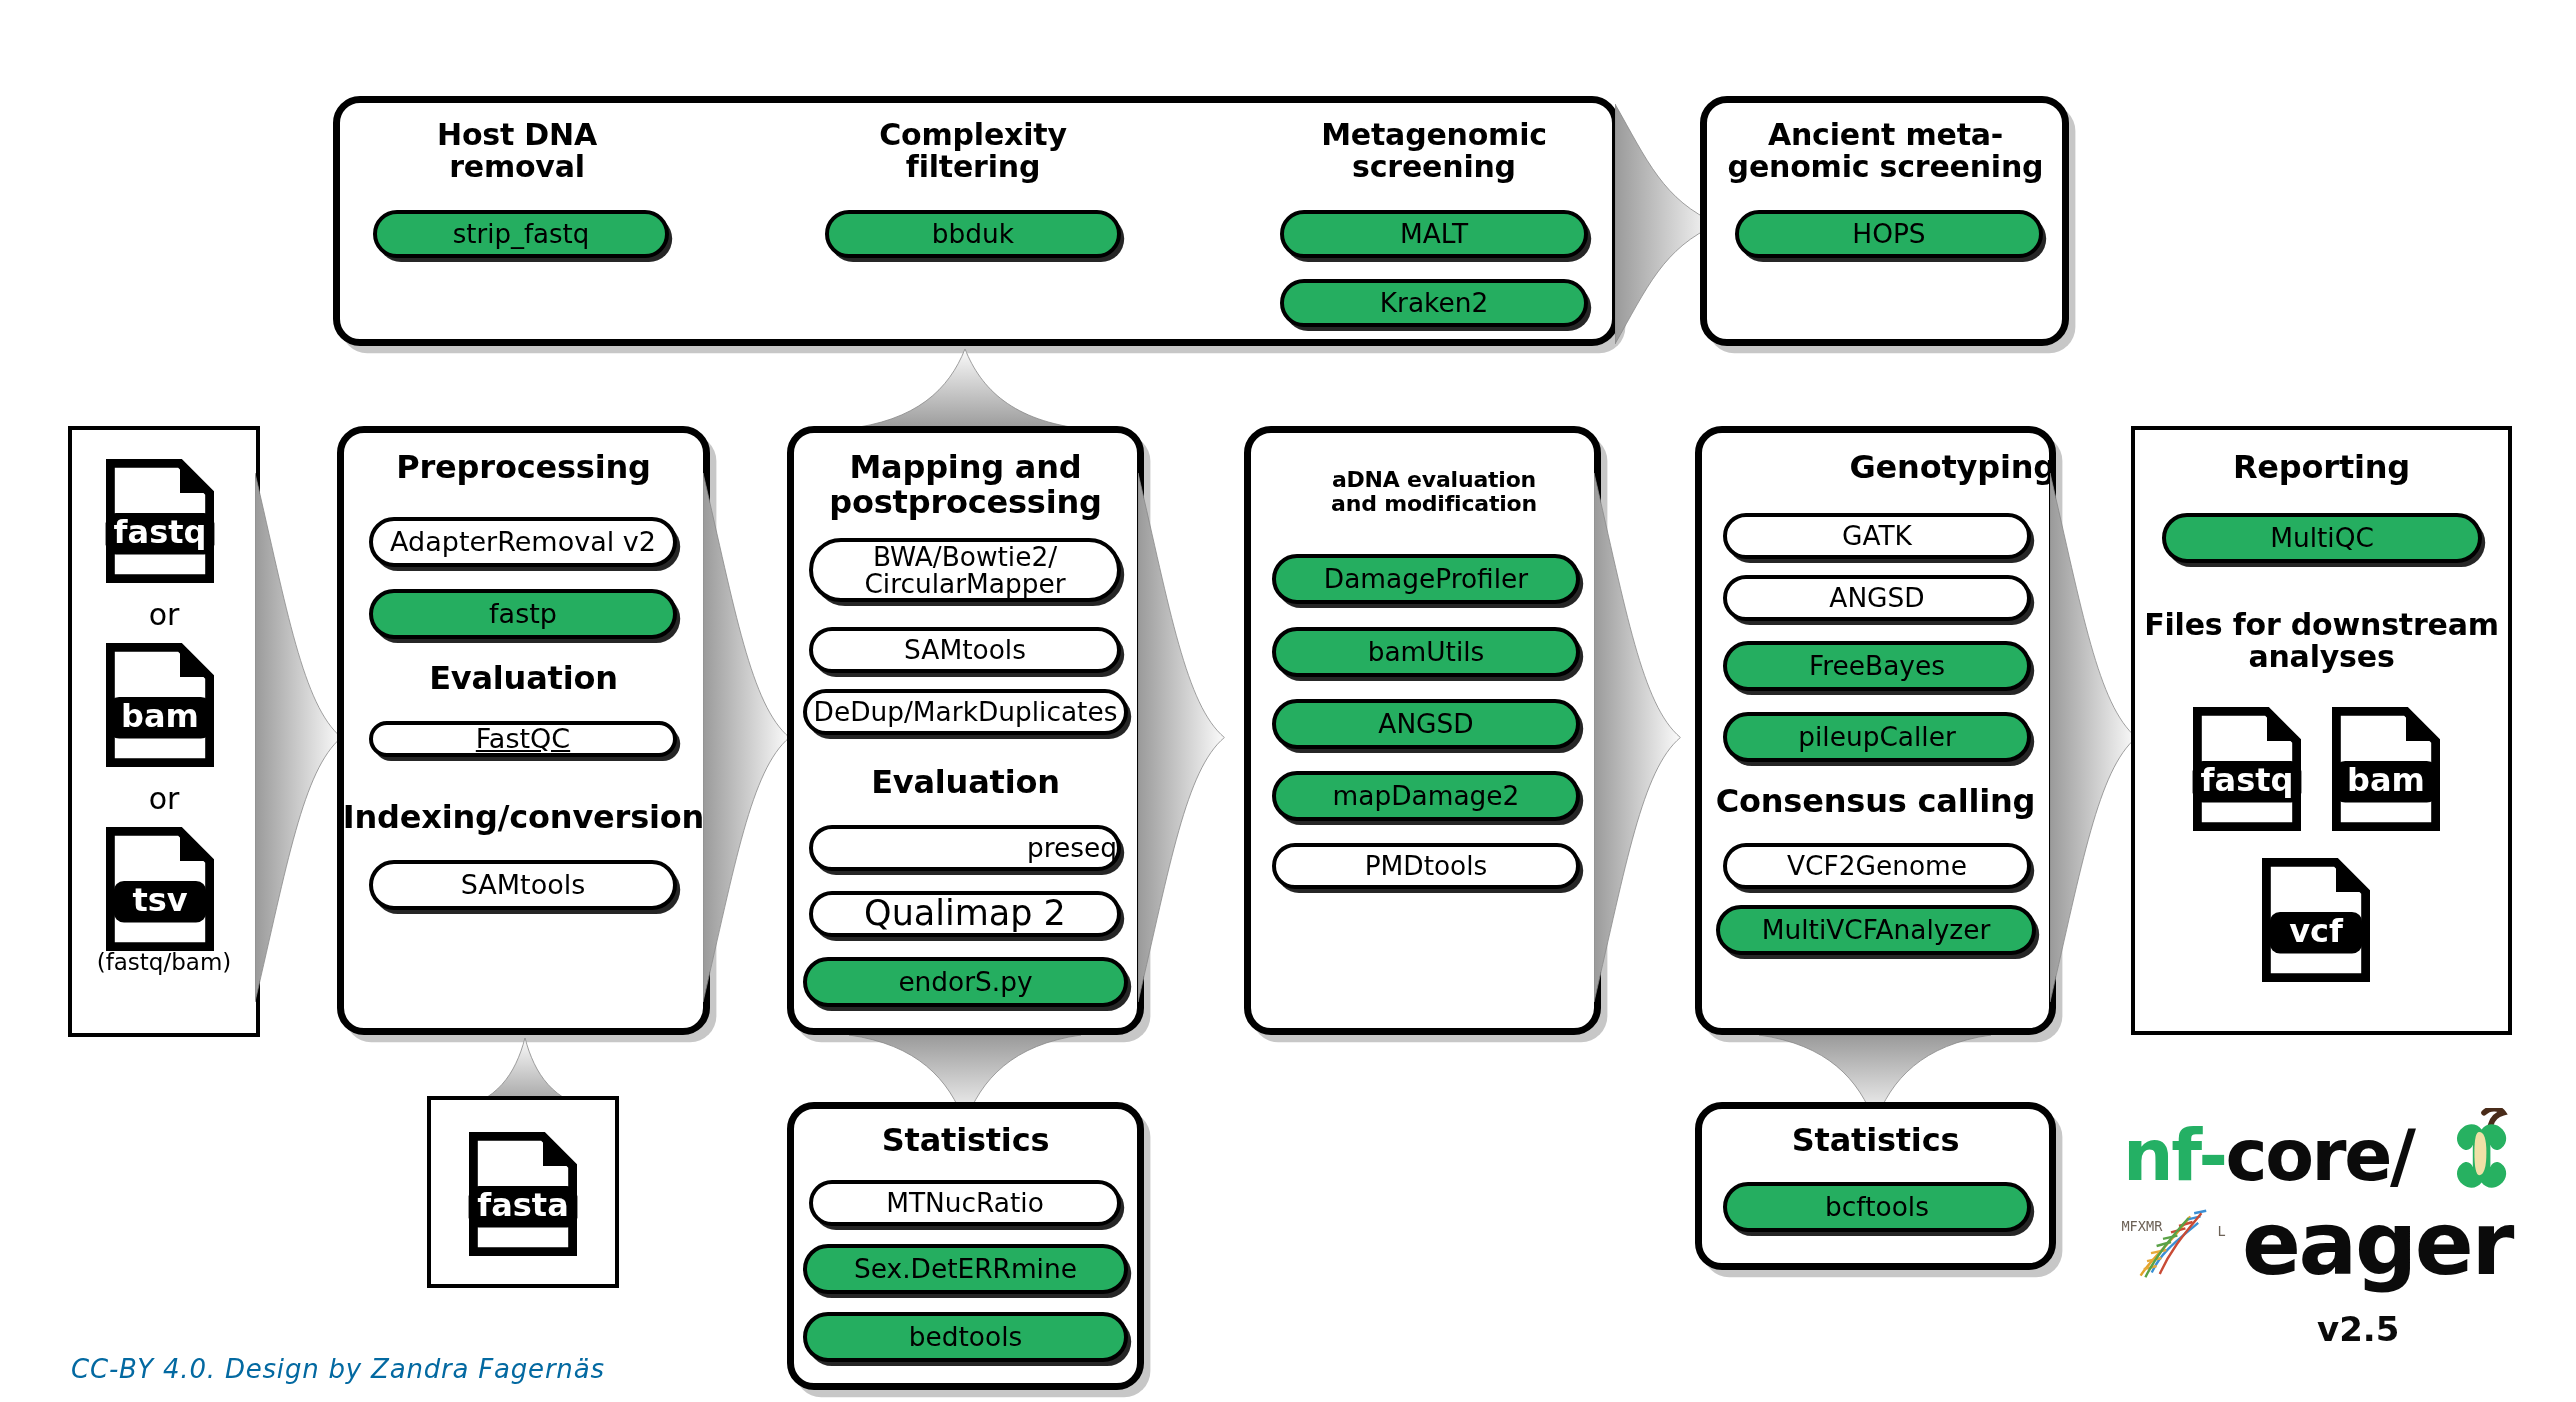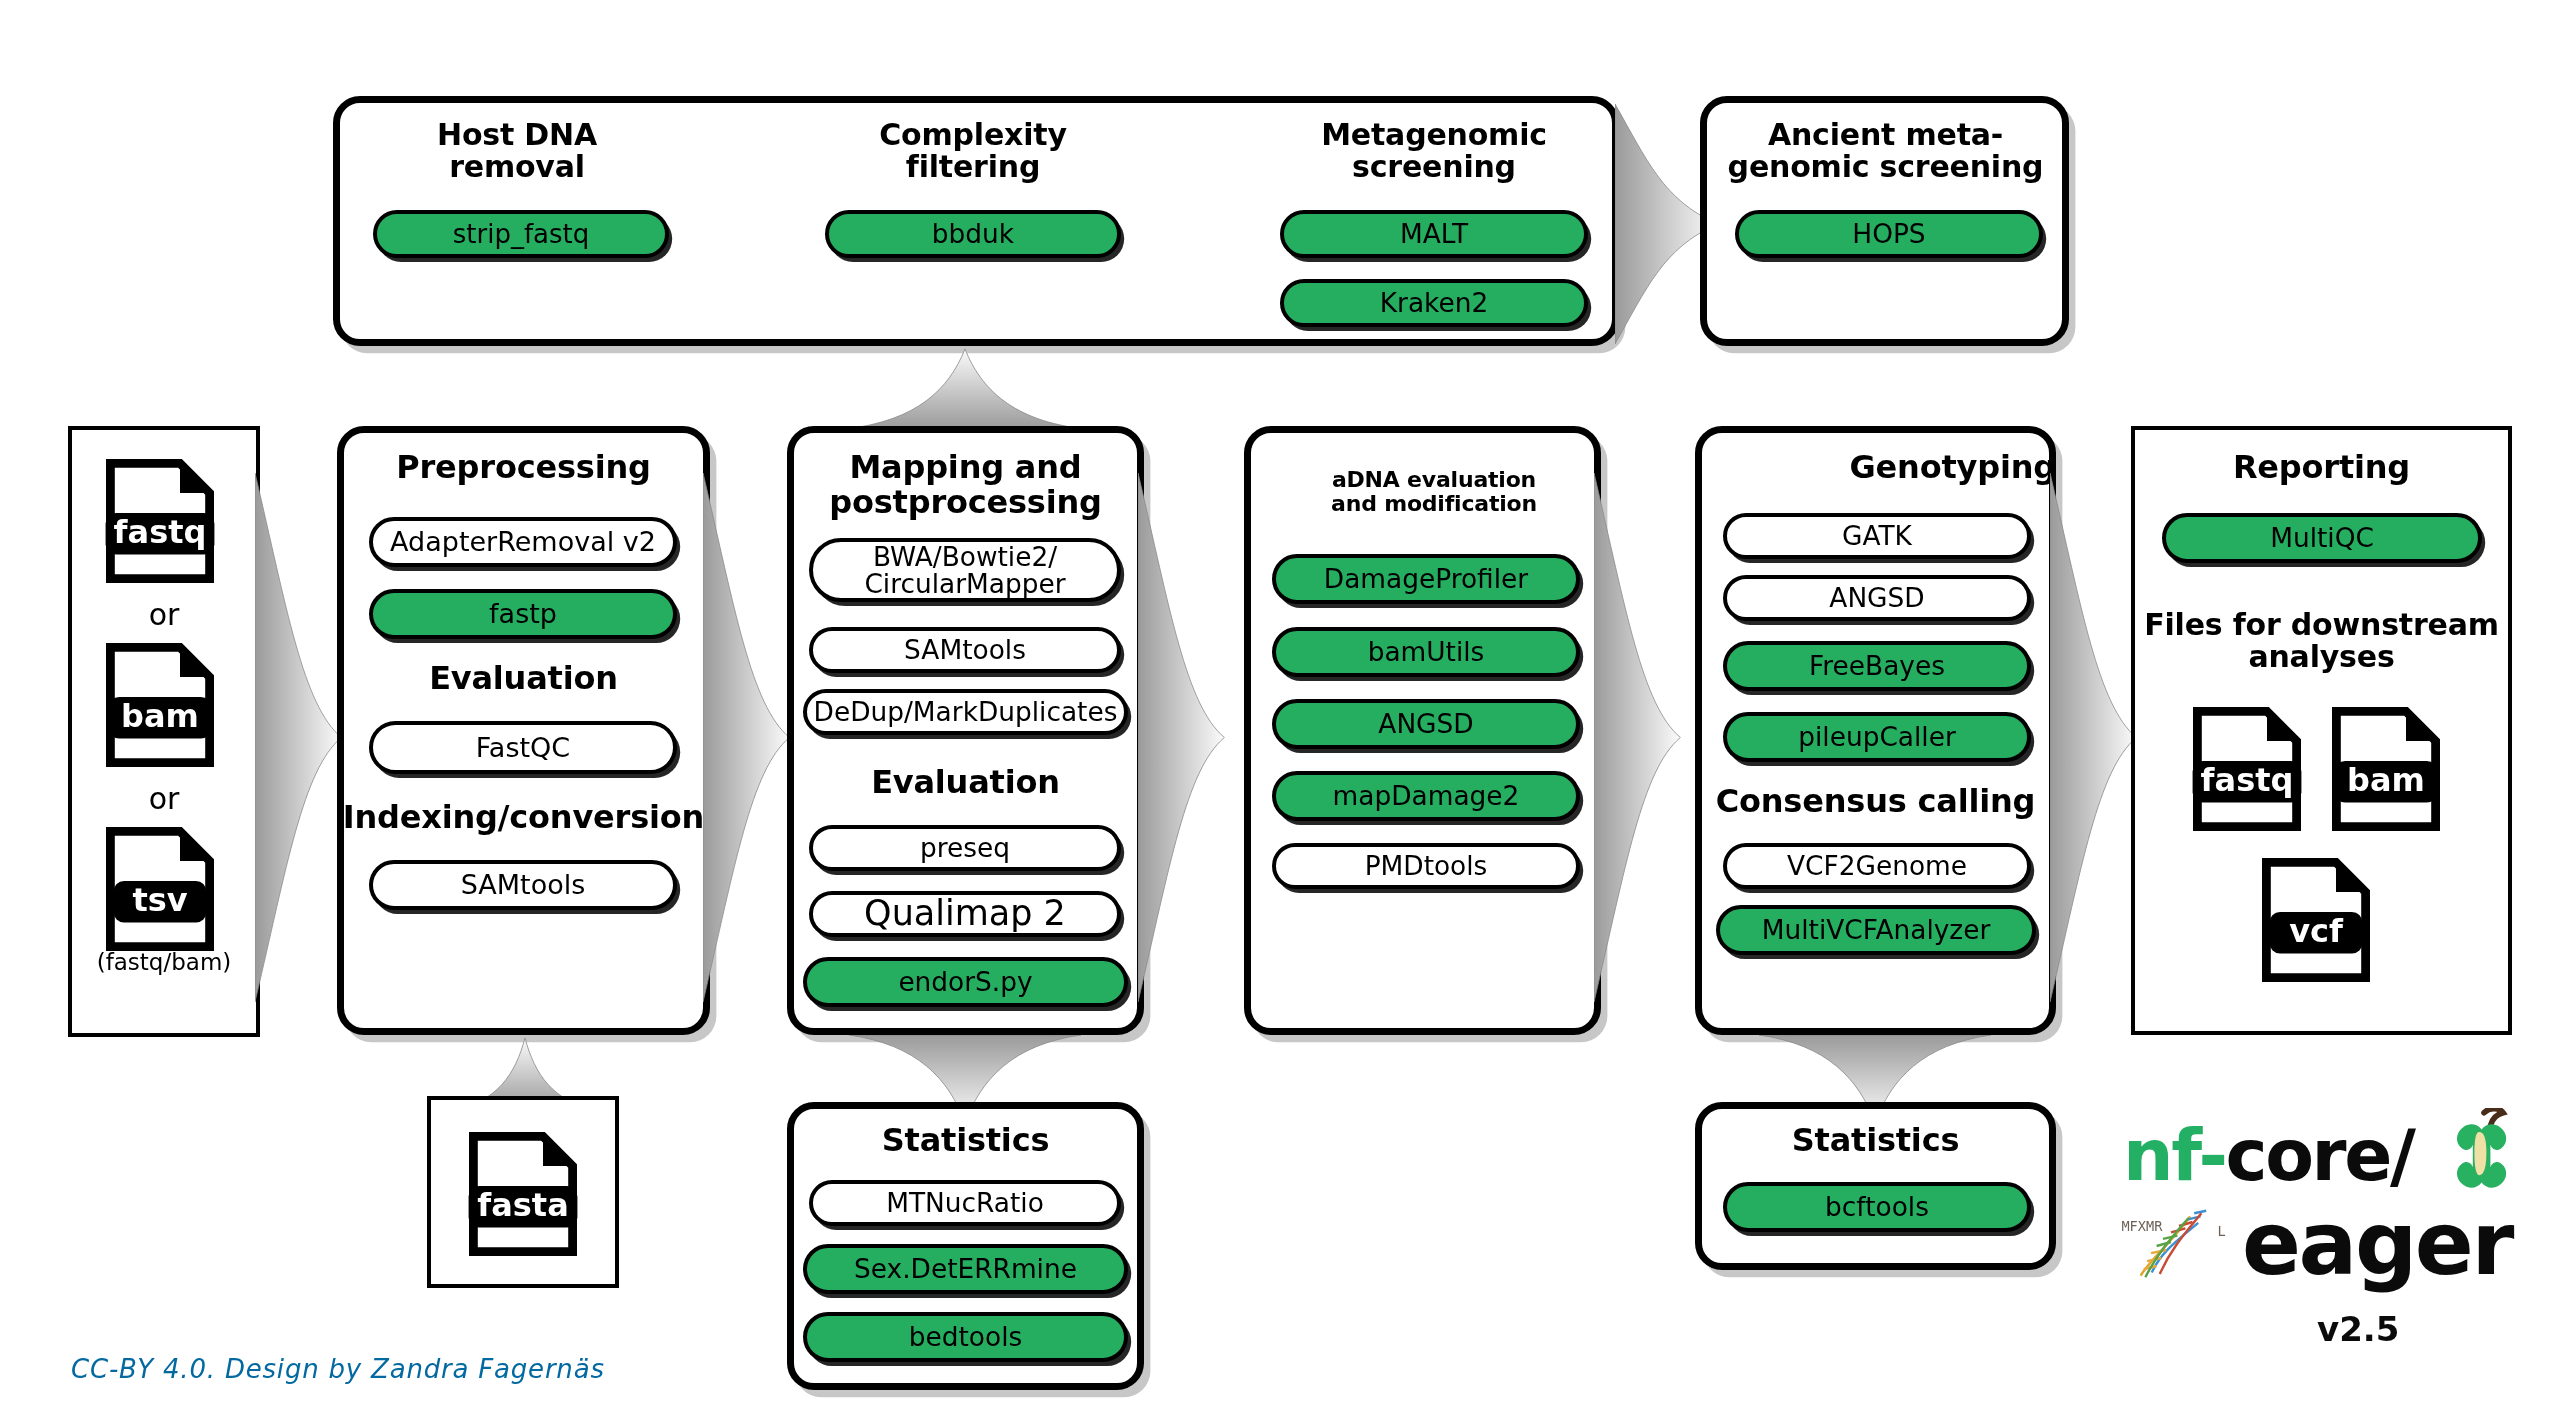--- a/index.html
+++ b/index.html
@@ -167,21 +167,21 @@
   <div class="box round shadow" style="left:337px;top:426px;width:373px;height:609px;"></div>
   <div class="sect-title" style="left:337px;top:450px;width:373px;font-size:32px;">Preprocessing</div>
 
   <div class="pill" style="left:369px;top:517px;width:308px;height:50px;font-size:27px;">
     <span>AdapterRemoval v2</span>
   </div>
   <div class="pill green" style="left:369px;top:589px;width:308px;height:50px;font-size:27px;">
     <span>fastp</span>
   </div>
   <div class="sect-title" style="left:337px;top:661px;width:373px;font-size:32px;">Evaluation</div>
-  <div class="pill" style="left:369px;top:721px;width:308px;height:53px;font-size:27px;">
+  <div class="pill" style="left:369px;top:721px;width:308px;height:36px;font-size:27px;text-decoration:underline;">
     <span>FastQC</span>
   </div>
   <div class="sect-title" style="left:337px;top:800px;width:373px;font-size:32px;">Indexing/conversion</div>
   <div class="pill" style="left:369px;top:860px;width:308px;height:50px;font-size:27px;">
     <span>SAMtools</span>
   </div>
 
   <div class="arrow" style="left:703px;top:473px;width:88px;height:529px;">
     <svg viewBox="0 0 110 660" preserveAspectRatio="none">
       <path d="M0,0 C40,170 60,290 108,330 C60,370 40,490 0,660 Z" fill="url(#gR)" stroke="#888" stroke-width="1"></path>
@@ -214,21 +214,21 @@
     <span>BWA/Bowtie2/</span>
     <span>CircularMapper</span>
   </div>
   <div class="pill" style="left:809px;top:627px;width:312px;height:46px;font-size:26.4px;">
     <span>SAMtools</span>
   </div>
   <div class="pill" style="left:803px;top:689px;width:325px;height:46px;font-size:26.4px;">
     <span>DeDup/MarkDuplicates</span>
   </div>
   <div class="sect-title" style="left:787px;top:765px;width:357px;font-size:32px;">Evaluation</div>
-  <div class="pill" style="left:809px;top:825px;width:312px;height:46px;font-size:26.4px;">
+  <div class="pill" style="left:809px;top:825px;width:312px;height:46px;font-size:26.4px;justify-content:flex-end;">
     <span>preseq</span>
   </div>
   <div class="pill" style="left:809px;top:891px;width:312px;height:46px;font-size:35px;">
     <span>Qualimap 2</span>
   </div>
   <div class="pill green" style="left:803px;top:957px;width:325px;height:50px;font-size:26.4px;">
     <span>endorS.py</span>
   </div>
 
   <div class="arrow" style="left:1138px;top:473px;width:88px;height:529px;">

